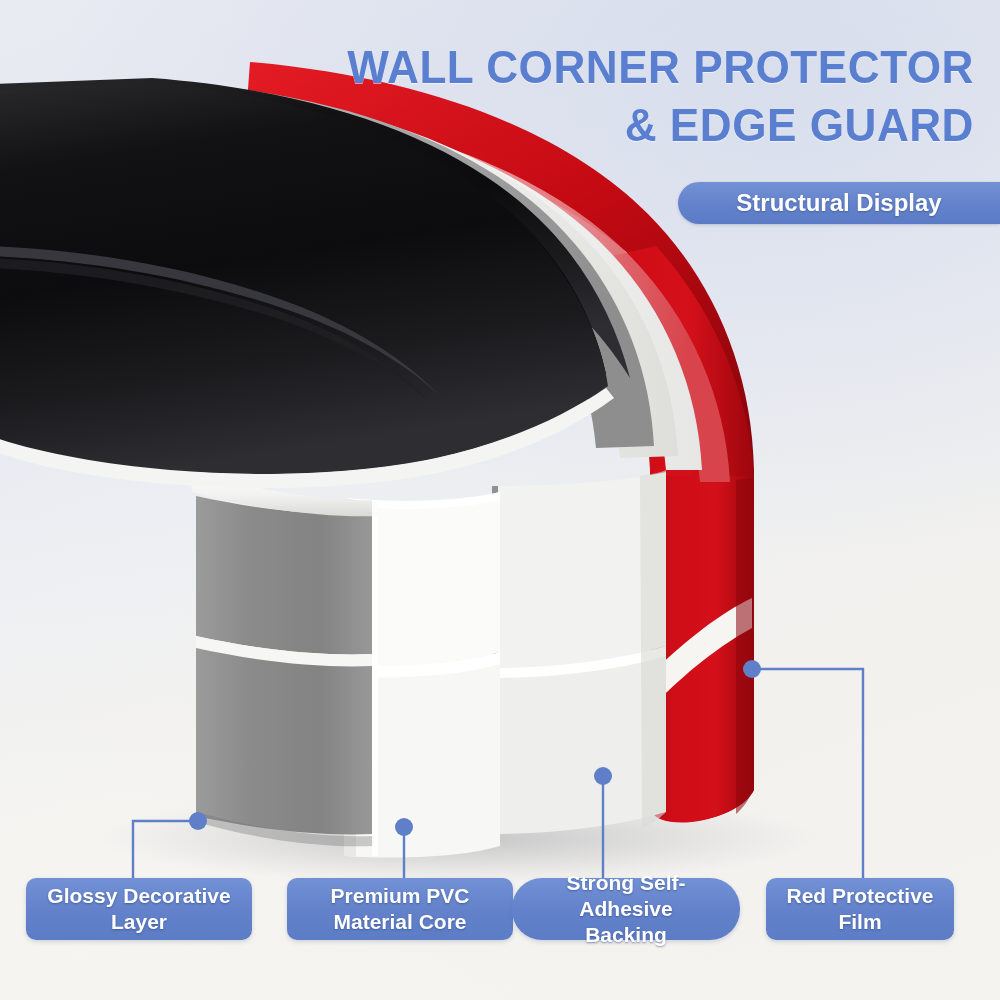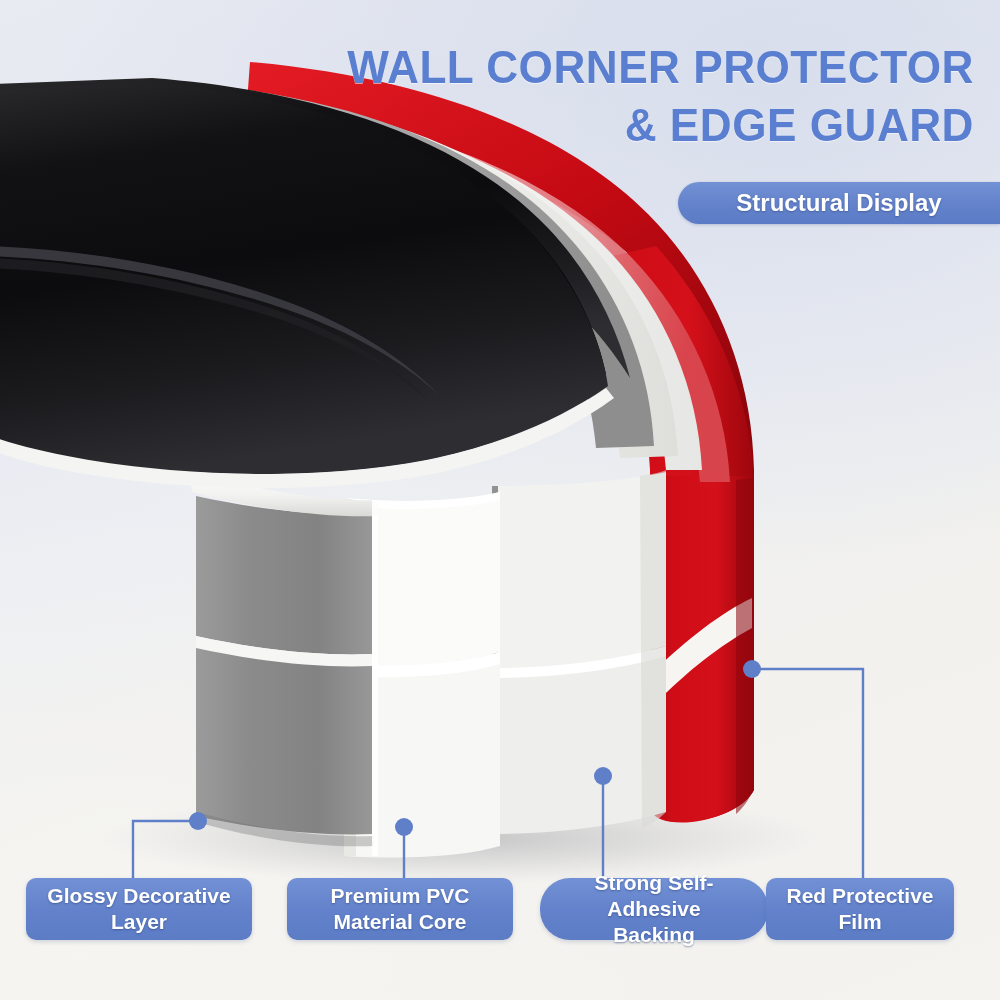--- a/index.html
+++ b/index.html
@@ -323,21 +323,21 @@
   <div class="badge">Structural Display</div>
 
   <div class="label" id="lab0" style="left: 26px; top: 878px; width: 226px; height: 62px;">
     <span>Glossy Decorative
 Layer</span>
   </div>
   <div class="label" id="lab1" style="left: 287px; top: 878px; width: 226px; height: 62px;">
     <span>Premium PVC
 Material Core</span>
   </div>
-  <div class="label" id="lab2" style="left: 540px; top: 878px; width: 228px; height: 62px; border-radius: 30px;">
+  <div class="label" id="lab2" style="left: 512px; top: 878px; width: 228px; height: 62px; border-radius: 30px;">
     <span>Strong Self-Adhesive
 Backing</span>
   </div>
   <div class="label" id="lab3" style="left: 766px; top: 878px; width: 188px; height: 62px;">
     <span>Red Protective Film</span>
   </div>
 
 </div>
 
 </body></html>

